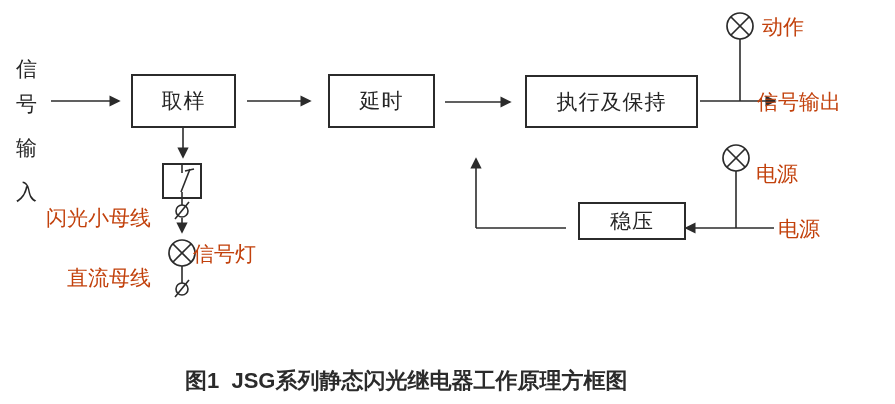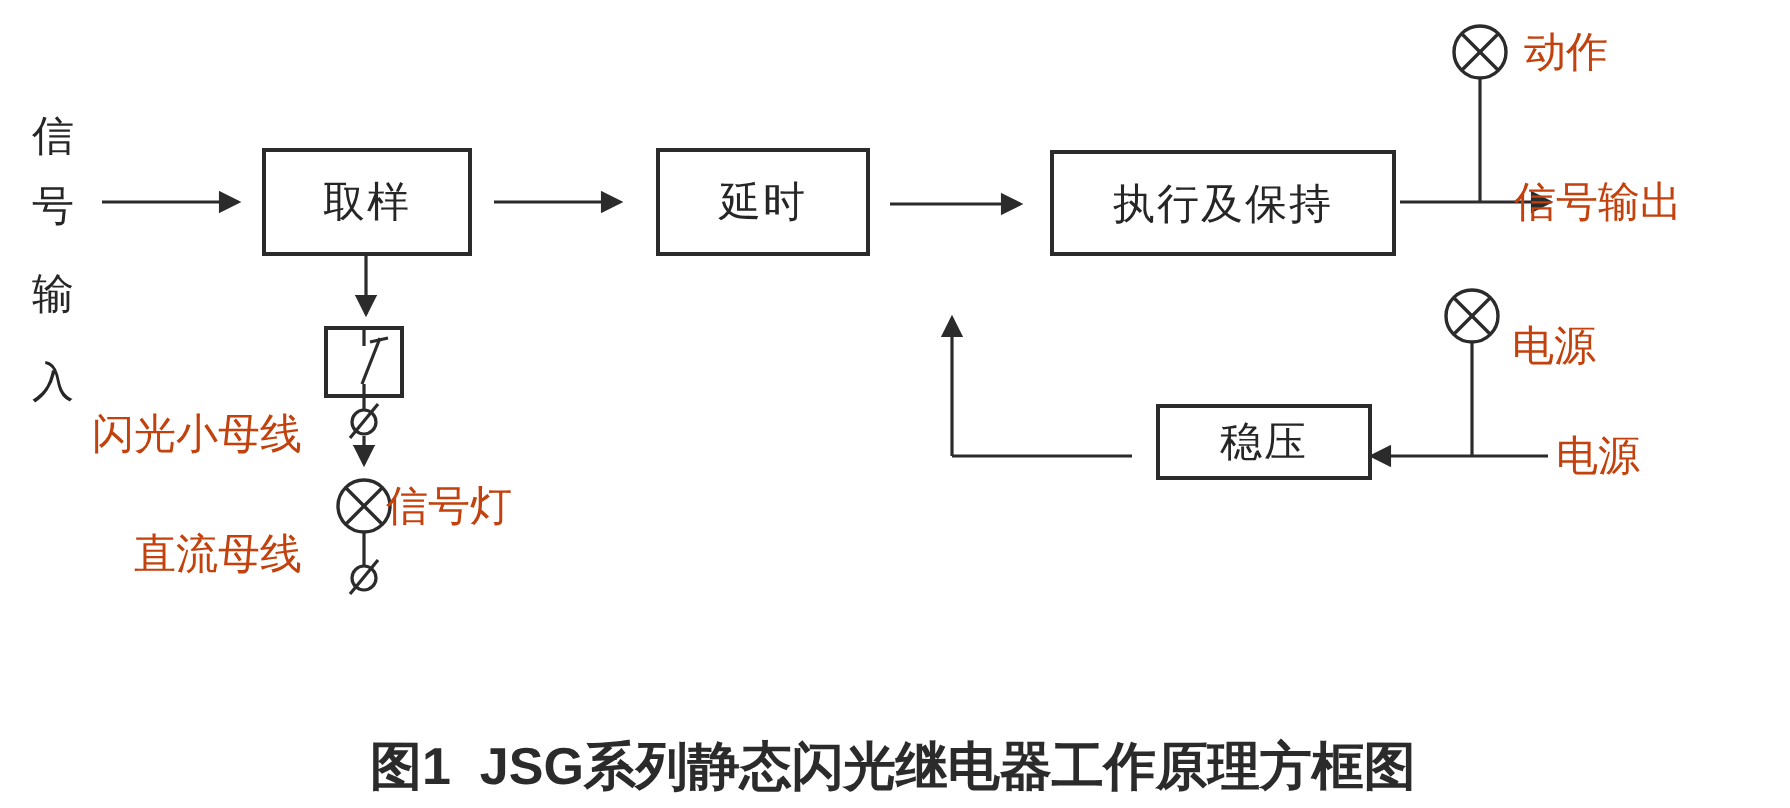--- a/index.html
+++ b/index.html
@@ -24,21 +24,21 @@
     position:absolute;
     font-size:21px;color:#c2410c;
     white-space:nowrap;line-height:1;
   }
   .vchar{
     position:absolute;left:16px;
     font-size:21px;color:#262626;line-height:1;
   }
   .caption{
     position:absolute;left:185px;top:370px;
-    font-size:26px;font-weight:600;color:#2b2b2b;
+    font-size:22px;font-weight:600;color:#2b2b2b;
     white-space:pre;line-height:1;
   }
 </style>
 </head>
 <body>
 
 <div class="canvas">
 
   <svg class="wires" width="895" height="404" viewBox="0 0 895 404">
     <defs>

